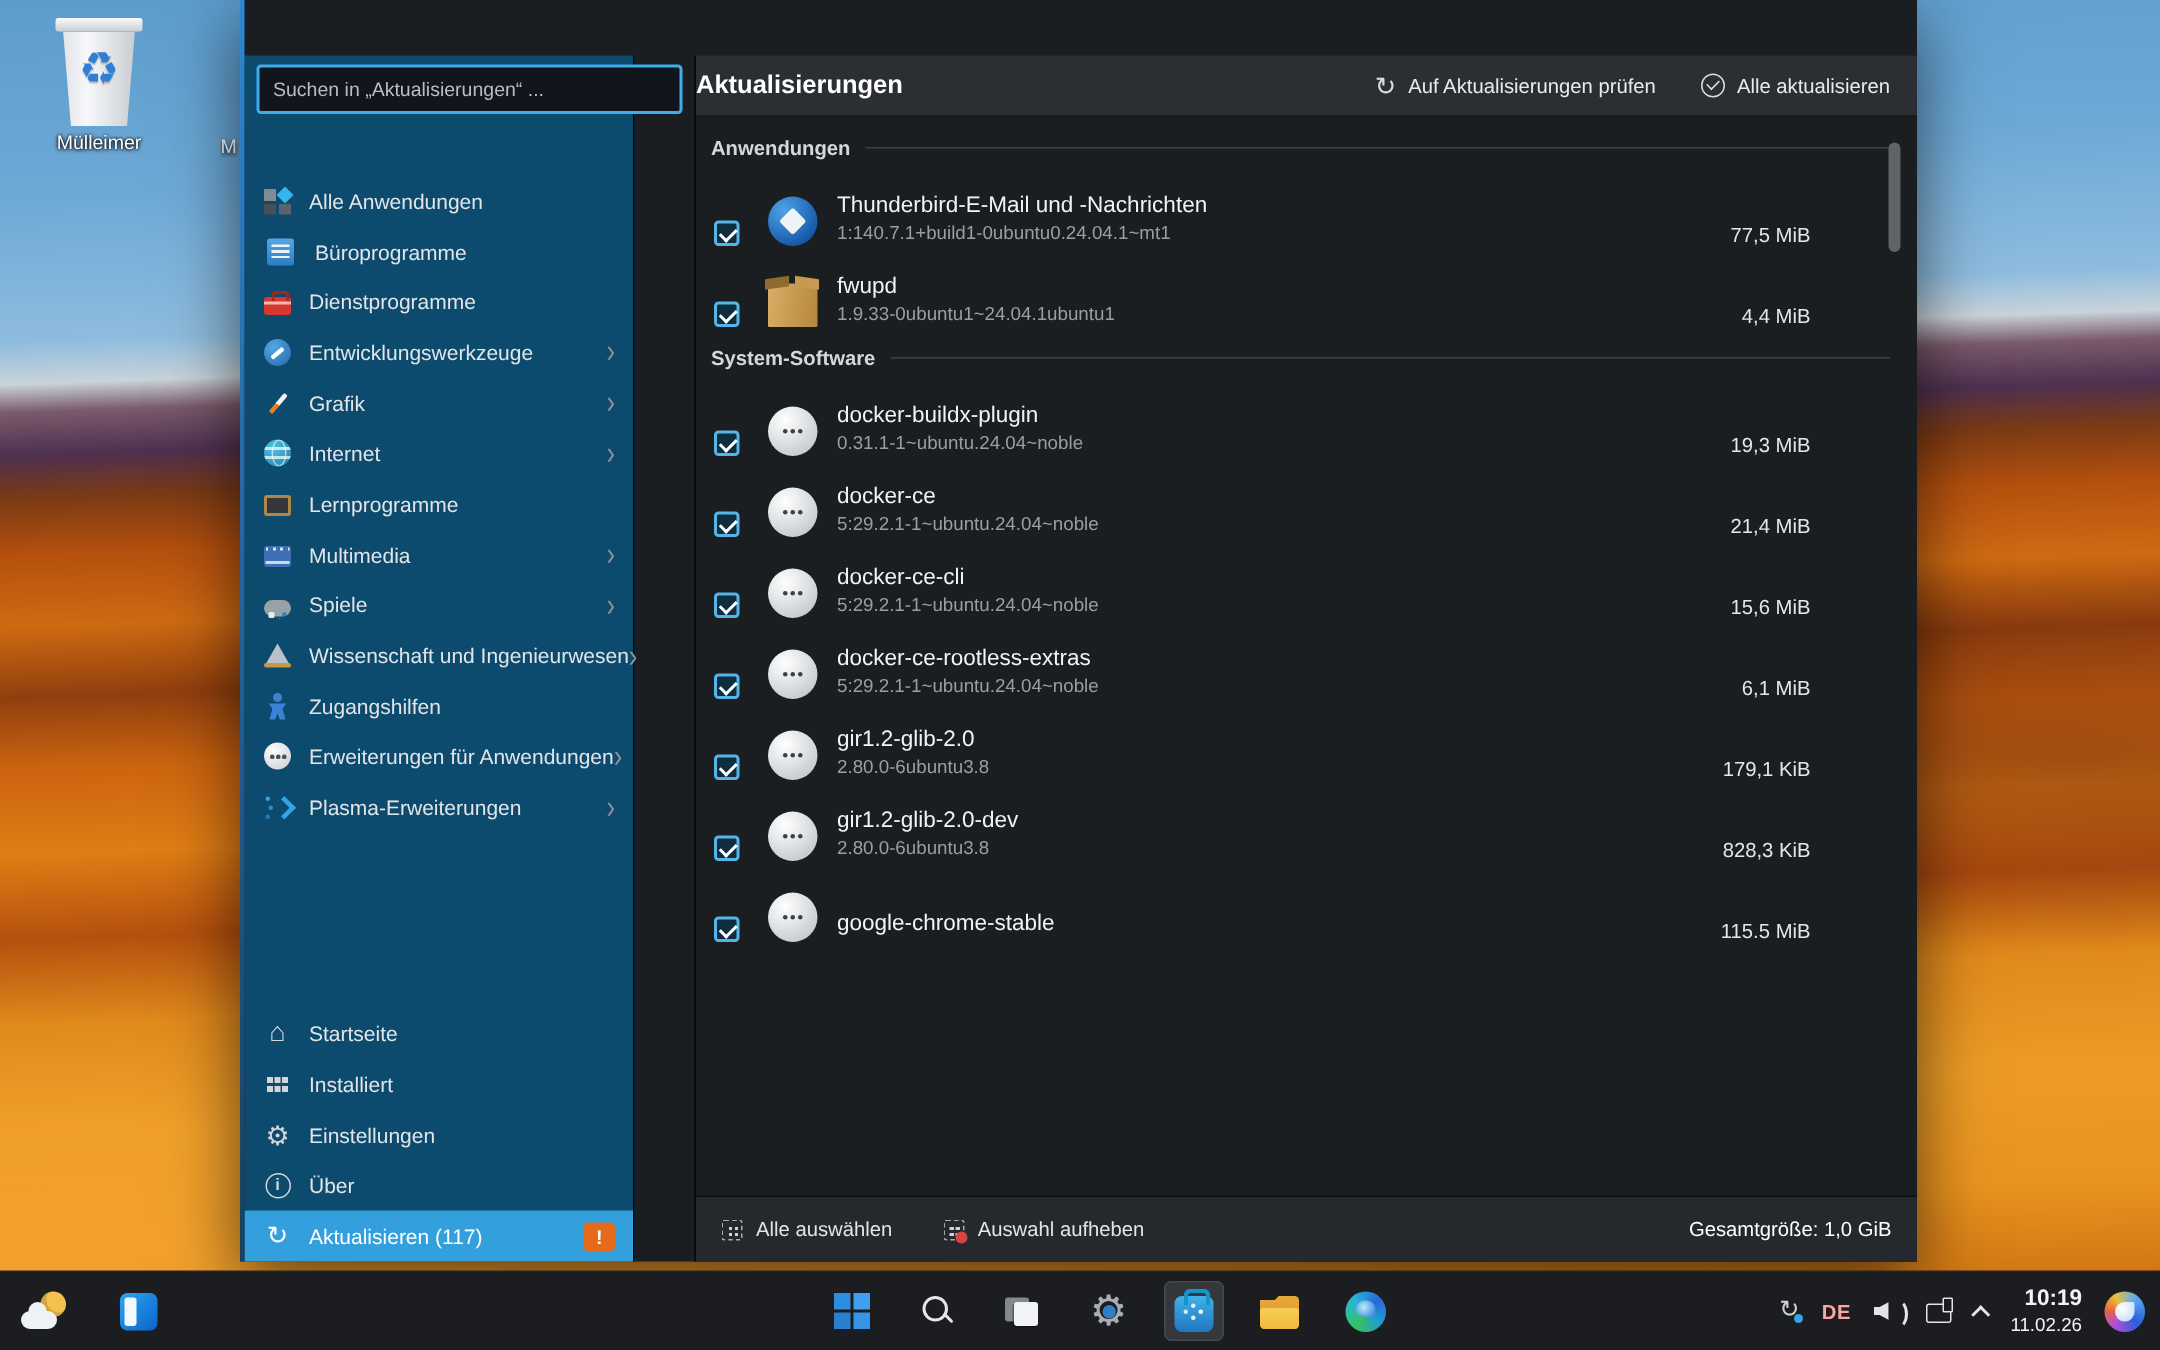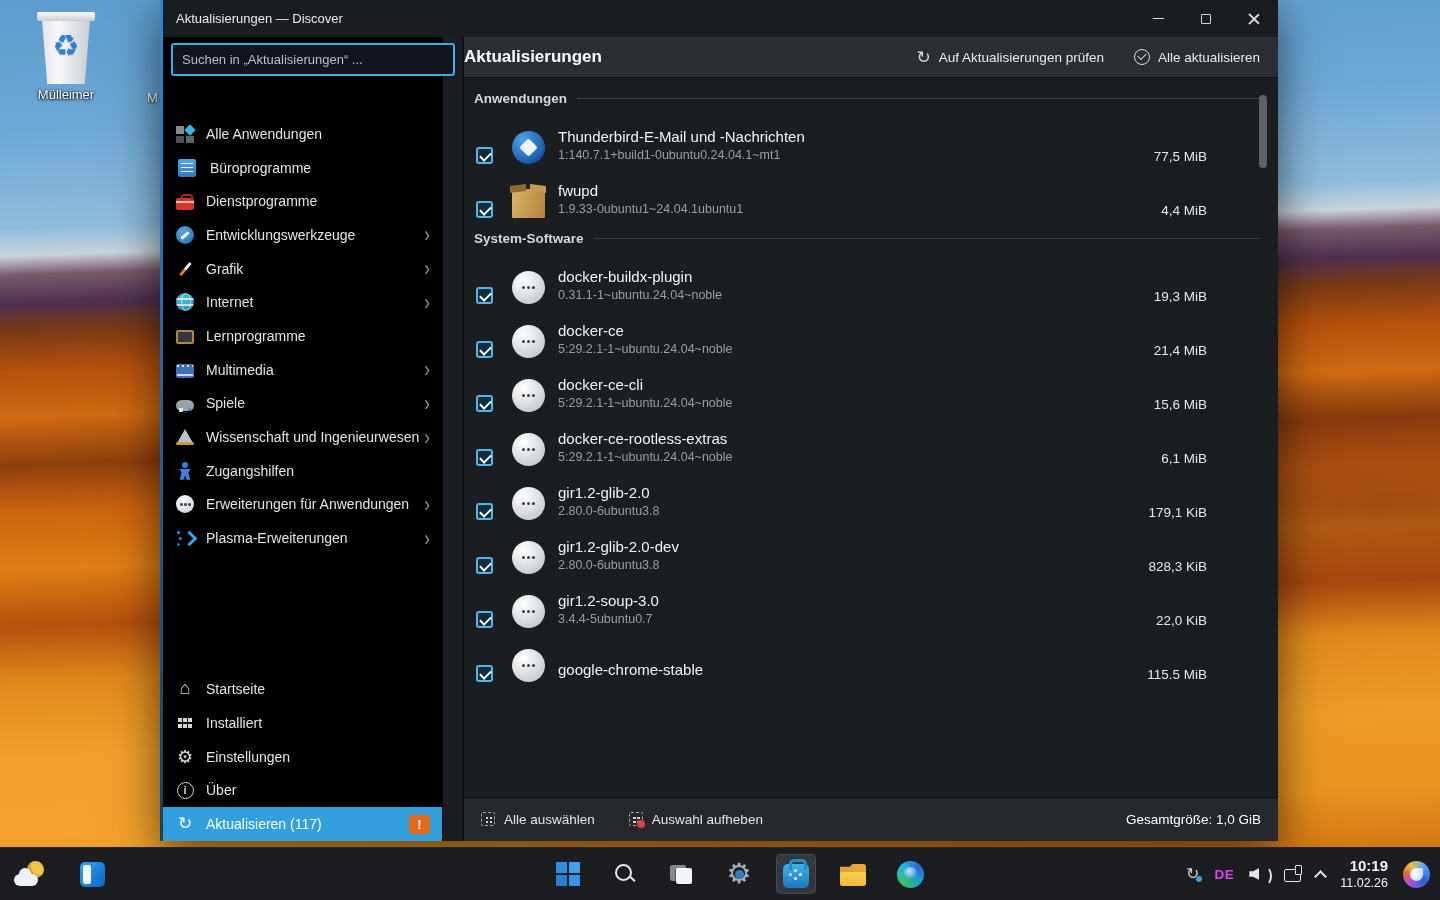--- a/index.html
+++ b/index.html
@@ -28,21 +28,21 @@
 .titlebar{position:absolute;left:0;top:0;right:0;height:37px;background:#1a1d20;display:flex;align-items:center}
 .titlebar .wtitle{padding-left:16px;font-size:13px;color:#e6e8ea}
 .win-btns{margin-left:auto;display:flex;height:100%}
 .win-btn{width:48px;height:100%;display:flex;align-items:center;justify-content:center;position:relative}
 .g-min{width:11px;height:1px;background:#d6d8da}
 .g-max{width:10px;height:10px;border:1px solid #d6d8da;border-radius:1px}
 .g-close{position:relative;width:12px;height:12px}
 .g-close::before,.g-close::after{content:"";position:absolute;left:5px;top:-1px;width:1.6px;height:14px;background:#d6d8da}
 .g-close::before{transform:rotate(45deg)}.g-close::after{transform:rotate(-45deg)}
 
-.sidebar{position:absolute;left:3px;top:37px;width:280px;bottom:0;background:#000000;border-right:1px solid #060708}
+.sidebar{position:absolute;left:3px;top:37px;width:260px;bottom:0;background:#0c4a6e;border-right:1px solid #060708}
 .search{display:block;width:284px;margin:6px 8px 8px 8px;height:33px;background:#10161b;border:2px solid #3daee9;border-radius:3px;color:#c3c8cc;font-size:13px;padding:0 9px;outline:none;font-family:"Liberation Sans",sans-serif}
 .search::placeholder{color:#b9bec3;opacity:1}
 .cat-list{position:absolute;top:80px;left:0;right:0}
 .s-row{display:flex;align-items:center;height:33.7px;padding:0 12px 0 13px;color:#e2e5e8;font-size:14px;cursor:default}
 .s-row .lbl{margin-left:12px;white-space:nowrap}
 .s-row .chev{margin-left:auto;color:#8d9297;font-size:17px;line-height:1;transform:scaleY(1.3)}
 .bottom-nav{position:absolute;left:0;right:0;bottom:0}
 .s-row.selected{background:#33a0dd;color:#fff}
 .badge{margin-left:auto;width:21px;height:19px;background:#e66a1c;border-radius:3px;color:#fff;font-weight:bold;font-size:13px;display:flex;align-items:center;justify-content:center}
 
@@ -109,21 +109,21 @@
 .ic-thunderbird::after{content:"";position:absolute;left:10px;top:10px;width:13px;height:13px;background:#eef3f8;transform:rotate(45deg);border-radius:2px}
 .ic-package{background:linear-gradient(100deg,#d9af66,#b5863e);margin-top:2px;height:29px;border-radius:1px}
 .ic-package::before{content:"";position:absolute;left:-2px;top:-4px;width:16px;height:7px;background:#8f6c2e;transform:skewY(-8deg)}
 .ic-package::after{content:"";position:absolute;right:-1px;top:-4px;width:16px;height:7px;background:#c69a50;transform:skewY(8deg)}
 .u-text{line-height:1.25;overflow:hidden}
 .u-name{font-size:15px;color:#f1f3f4;white-space:nowrap}
 .u-ver{font-size:12.5px;color:#989ea4;white-space:nowrap;margin-top:2px}
 .u-size{margin-left:auto;margin-right:71px;font-size:13.5px;color:#e4e7e9;white-space:nowrap}
 .scroll-thumb{position:absolute;right:11px;top:17px;width:8px;height:73px;background:#5d6367;border-radius:4px}
 .list-footer{position:absolute;left:0;right:0;bottom:0;height:44px;background:#25282c;border-top:1px solid #0b0c0e;display:flex;align-items:center;padding:0 17px;gap:34px}
-.fbtn{display:flex;align-items:flex-start;gap:9px;color:#e2e5e8;font-size:13.5px}
+.fbtn{display:flex;align-items:flex-end;gap:9px;color:#e2e5e8;font-size:13.5px}
 .fi{position:relative;width:14px;height:14px;border:1px dashed #a9adb1;border-radius:2px}
 .fi::after{content:"";position:absolute;left:3.5px;top:3.5px;width:2.5px;height:2.5px;background:#cfd3d6;box-shadow:4px 0 0 #cfd3d6,0 4px 0 #cfd3d6,4px 4px 0 #cfd3d6}
 .fi-deselect::before{content:"";position:absolute;right:-3px;bottom:-3px;width:8px;height:8px;background:#d64541;border-radius:50%;z-index:2}
 .f-total{margin-left:auto;color:#ffffff;font-size:13.5px}
 
 .taskbar{position:absolute;left:0;right:0;bottom:0;height:53px;background:#1c1d20;border-top:1px solid rgba(255,255,255,.04)}
 .tb-left{position:absolute;left:14px;top:0;height:100%;display:flex;align-items:center;gap:34px}
 .tb-weather{position:relative;width:32px;height:26px}
 .tb-weather .moon{position:absolute;right:2px;top:0;width:17px;height:17px;border-radius:50%;background:#f2c14e;box-shadow:inset 4px -3px 0 rgba(120,80,10,.25)}
 .tb-weather .cloud{position:absolute;left:0;bottom:1px;width:24px;height:12px;background:#eef2f6;border-radius:8px}
@@ -146,21 +146,21 @@
 .tb-discover::before{content:"";position:absolute;left:6px;top:-5px;width:12px;height:8px;border:3px solid #1693c9;border-bottom:none;border-radius:5px 5px 0 0}
 .tb-discover::after{content:"";position:absolute;left:6px;top:9px;width:3px;height:3px;background:#cfe9f8;border-radius:50%;box-shadow:5px -4px 0 #e8f4fc,5px 4px 0 #e8f4fc,10px 0 0 #fff}
 .tb-folder{position:relative;width:26px;height:22px;margin-top:2px}
 .tb-folder::before{content:"";position:absolute;inset:0;background:linear-gradient(#e8a93b,#d99428);border-radius:3px;clip-path:polygon(0 12%,38% 12%,48% 0,100% 0,100% 100%,0 100%)}
 .tb-folder::after{content:"";position:absolute;left:0;top:8px;width:26px;height:14px;background:linear-gradient(#f7cf56,#f0b93d);border-radius:2px 2px 3px 3px}
 .tb-edge{width:27px;height:27px;border-radius:50%;background:conic-gradient(from 210deg,#35c163,#28b6d8 30%,#2a66d8 55%,#1f9ad6 75%,#35c163);position:relative}
 .tb-edge::after{content:"";position:absolute;left:7px;top:6px;width:13px;height:11px;background:radial-gradient(circle at 40% 40%,#bfe9f5,#3e8fe0 80%);border-radius:50% 50% 10% 50%}
 .tb-right{position:absolute;right:10px;top:0;height:100%;display:flex;align-items:center;gap:15px}
 .tb-refresh{position:relative;color:#d0d3d6;font-size:16px;line-height:1}
 .tb-refresh::after{content:"";position:absolute;right:-2px;bottom:0;width:6px;height:6px;background:#35a3e5;border-radius:50%}
-.tb-lang{color:#d946ef;font-weight:bold;font-size:13.5px;letter-spacing:.5px}
+.tb-lang{color:#fca5a5;font-weight:bold;font-size:13.5px;letter-spacing:.5px}
 .tb-vol{position:relative;width:20px;height:16px}
 .tb-vol::before{content:"";position:absolute;left:0;top:2px;width:10px;height:12px;background:#e2e4e6;clip-path:polygon(0 28%,38% 28%,100% 0,100% 100%,38% 72%,0 72%)}
 .tb-vol::after{content:"";position:absolute;left:9px;top:0;width:10px;height:16px;border:2px solid transparent;border-right:2px solid #e2e4e6;border-radius:50%;box-shadow:3px 0 0 -1px transparent}
 .tb-screen{position:relative;width:17px;height:13px;border:1.6px solid #e2e4e6;border-radius:2px;margin-top:2px}
 .tb-screen::before{content:"";position:absolute;right:-2px;top:-5px;width:5px;height:8px;border:1.6px solid #e2e4e6;border-radius:1px;background:#1c1d20}
 .tb-chevron{width:9px;height:9px;border-top:2px solid #e2e4e6;border-right:2px solid #e2e4e6;transform:rotate(-45deg);margin-top:4px}
 .tb-clock{text-align:right;color:#f2f3f4;line-height:1.25}
 .tb-clock .t{font-size:15px;font-weight:bold}
 .tb-clock .d{font-size:12.5px}
 .tb-copilot{width:27px;height:27px;border-radius:50%;background:conic-gradient(from 40deg,#5aa8f7,#2b5fd9 25%,#b14fd9 50%,#e8643d 65%,#e8c23d 80%,#5aa8f7);position:relative}
@@ -177,34 +177,20 @@
         <div class="body"></div>
       <div class="glyph">♻</div>
     </div>
     <span class="desk-label">Mülleimer</span>
   </div>
   <span class="partial-label">M</span>
 
   <div class="window">
     <div class="accent"></div>
 
-    <div class="titlebar">
-      <span class="wtitle">Aktualisierungen — Discover</span>
-      <div class="win-btns">
-        <div class="win-btn">
-            <span class="g-min"></span>
-          </div>
-        <div class="win-btn">
-            <span class="g-max"></span>
-          </div>
-        <div class="win-btn">
-            <span class="g-close"></span>
-          </div>
-      </div>
-    </div>
 
     <div class="sidebar">
       <input class="search" type="text" placeholder="Suchen in „Aktualisierungen“ ..." style="">
       <div class="cat-list">
 
       <div class="s-row">
             <span class="ci ci-all-applications"></span>
             <span class="lbl">Alle Anwendungen</span>
 
           </div>
@@ -392,29 +378,20 @@
               <span class="u-size">179,1 KiB</span>
             </div>
             <div class="u-row">
               <span class="cb"></span>
               <span class="u-icon ic-generic"></span>
               <span class="u-text">
                 <div class="u-name">gir1.2-glib-2.0-dev</div>
                 <div class="u-ver">2.80.0-6ubuntu3.8</div>
               </span>
               <span class="u-size">828,3 KiB</span>
-            </div>
-            <div class="u-row">
-              <span class="cb"></span>
-              <span class="u-icon ic-generic"></span>
-              <span class="u-text">
-                <div class="u-name">gir1.2-soup-3.0</div>
-                <div class="u-ver">3.4.4-5ubuntu0.7</div>
-              </span>
-              <span class="u-size">22,0 KiB</span>
             </div>
             <div class="u-row">
               <span class="cb"></span>
               <span class="u-icon ic-generic"></span>
               <span class="u-text">
                 <div class="u-name">google-chrome-stable</div>
                 <div class="u-ver"></div>
               </span>
               <span class="u-size">115.5 MiB</span>
             </div>

